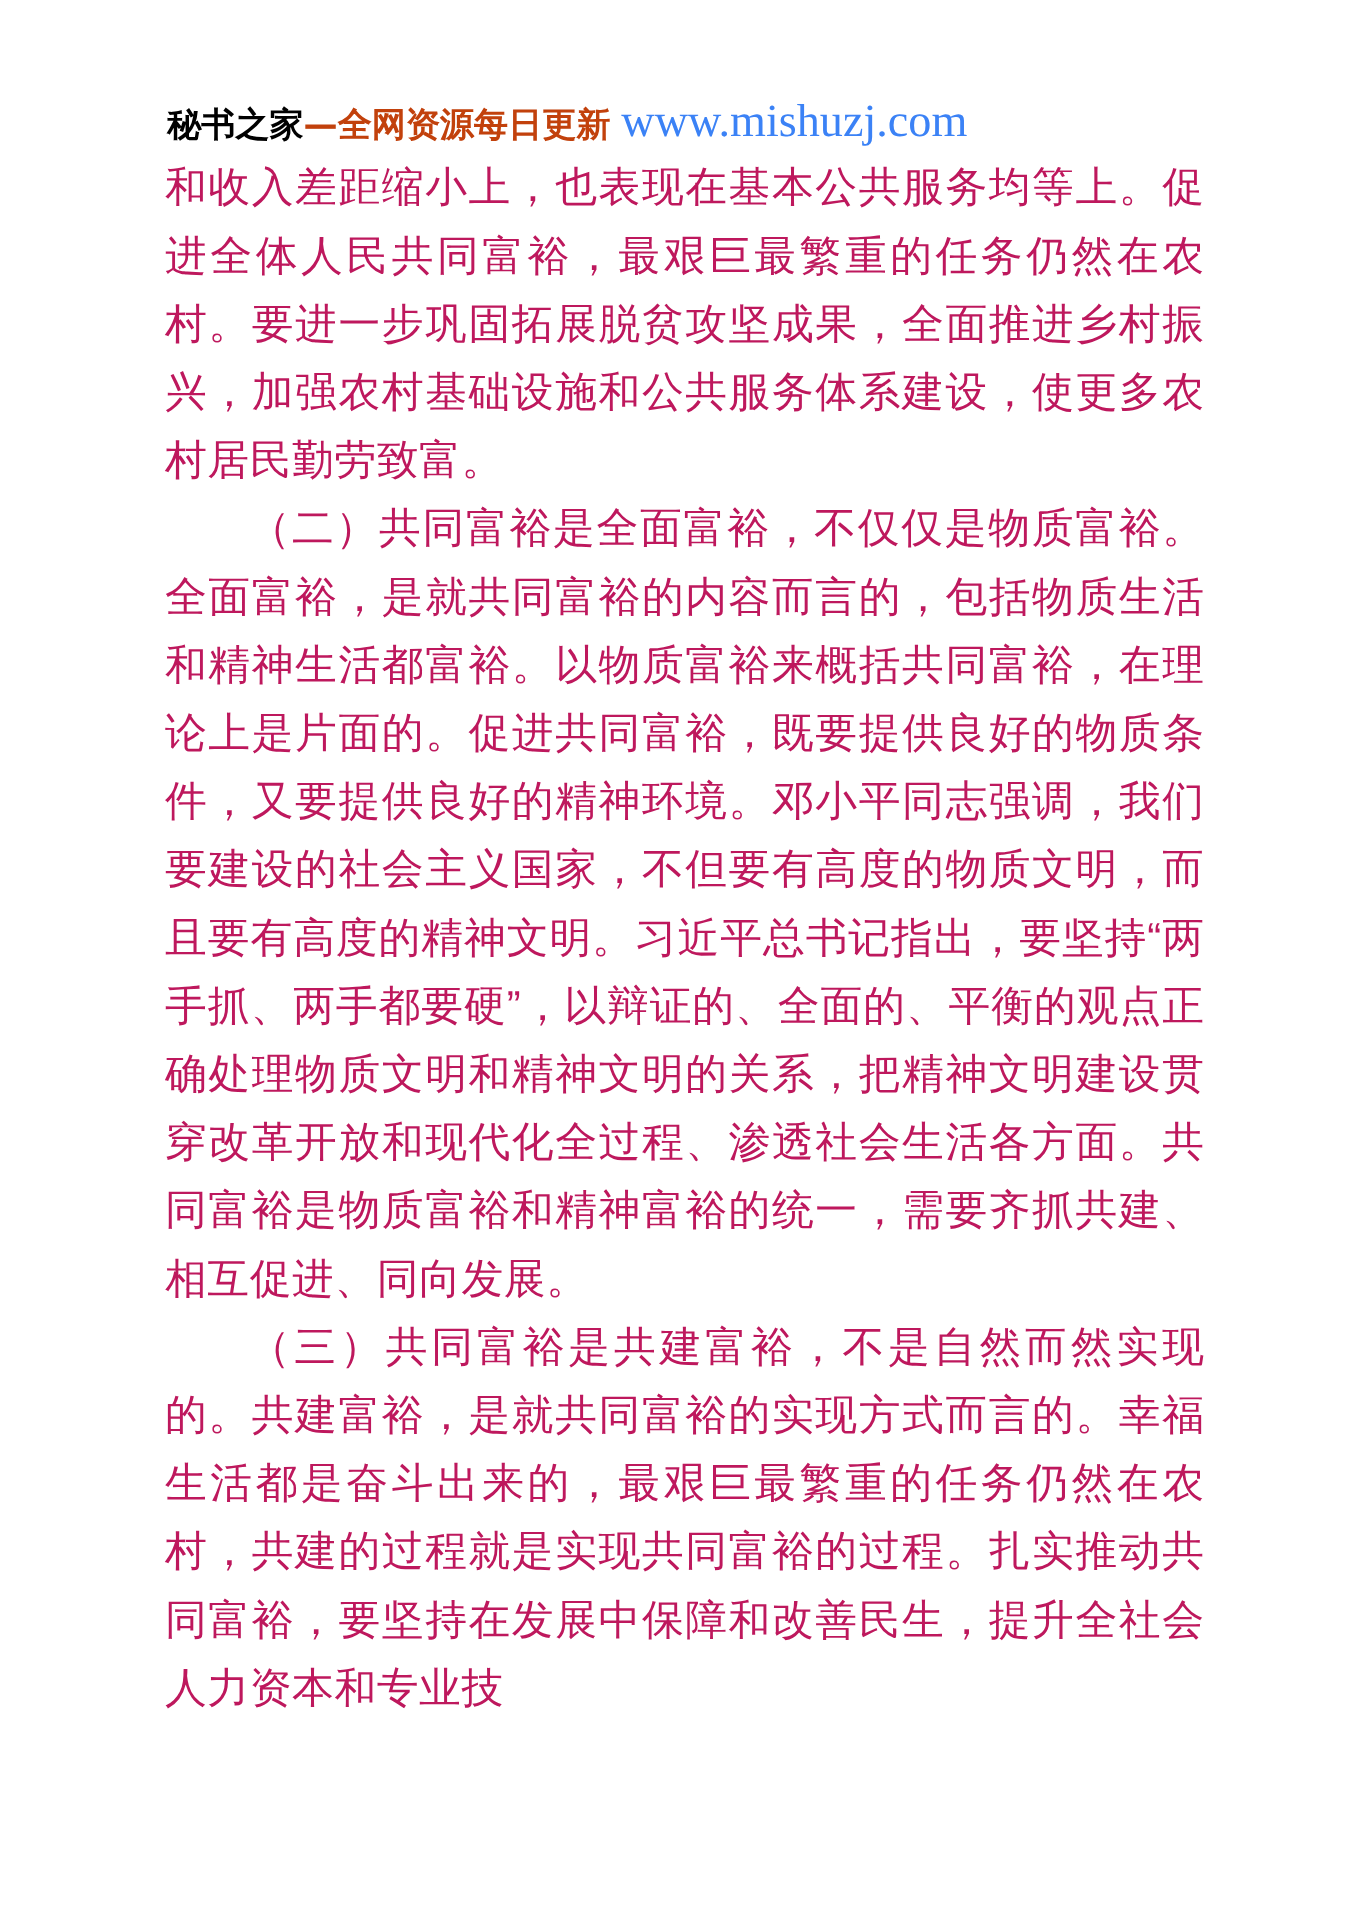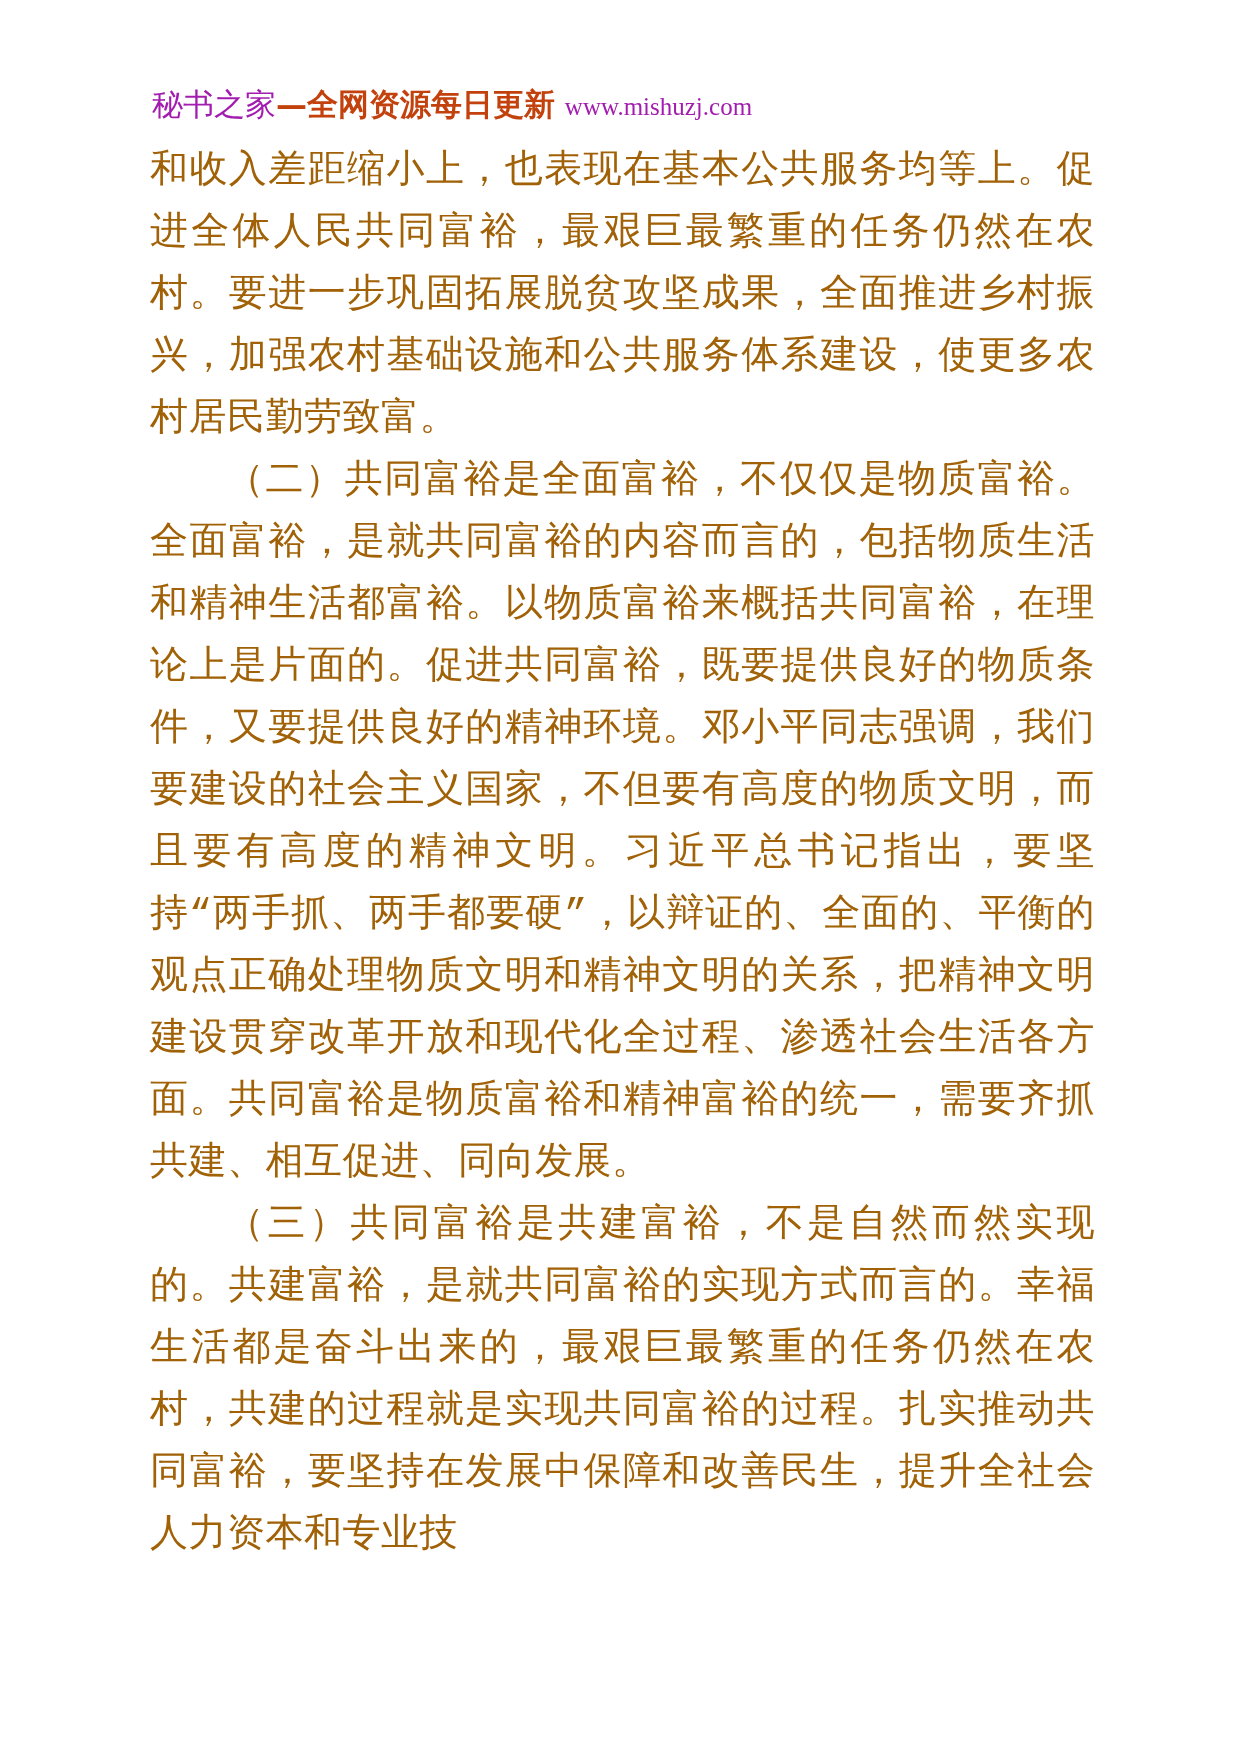--- a/index.html
+++ b/index.html
@@ -19,48 +19,48 @@
   .header {
     position: absolute;
     top: 86px;
     left: 152px;
     width: 940px;
     font-size: 31px;
     line-height: 1.2;
     white-space: nowrap;
   }
   .header .brand {
-    color: #a21caf;
-    font-weight: normal;
+    color: #000000;
+    font-weight: bold;
     font-family: "DejaVu Sans", sans-serif;
   }
   .header .tagline {
     color: #c2410c;
     font-weight: bold;
   }
   .header .url {
-    color: #a21caf;
+    color: #3b82f6;
     font-family: "Liberation Serif", serif;
-    font-size: 25px;
+    font-size: 42px;
   }
   .body-text {
     position: absolute;
     top: 140px;
     left: 150px;
     width: 945px;
   }
   p.para {
     margin: 0;
     font-size: 38px;
     line-height: 62px;
-    color: #a16207;
+    color: #be185d;
     text-align: justify;
     text-justify: inter-ideograph;
     letter-spacing: 0.5px;
-    font-family: Liberation Mono, monospace;
+    font-family: Liberation Sans, sans-serif;
   }
   p.indent {
     text-indent: 76px;
   }
 </style>
 </head>
 <body>
 
 <div class="page">
 

